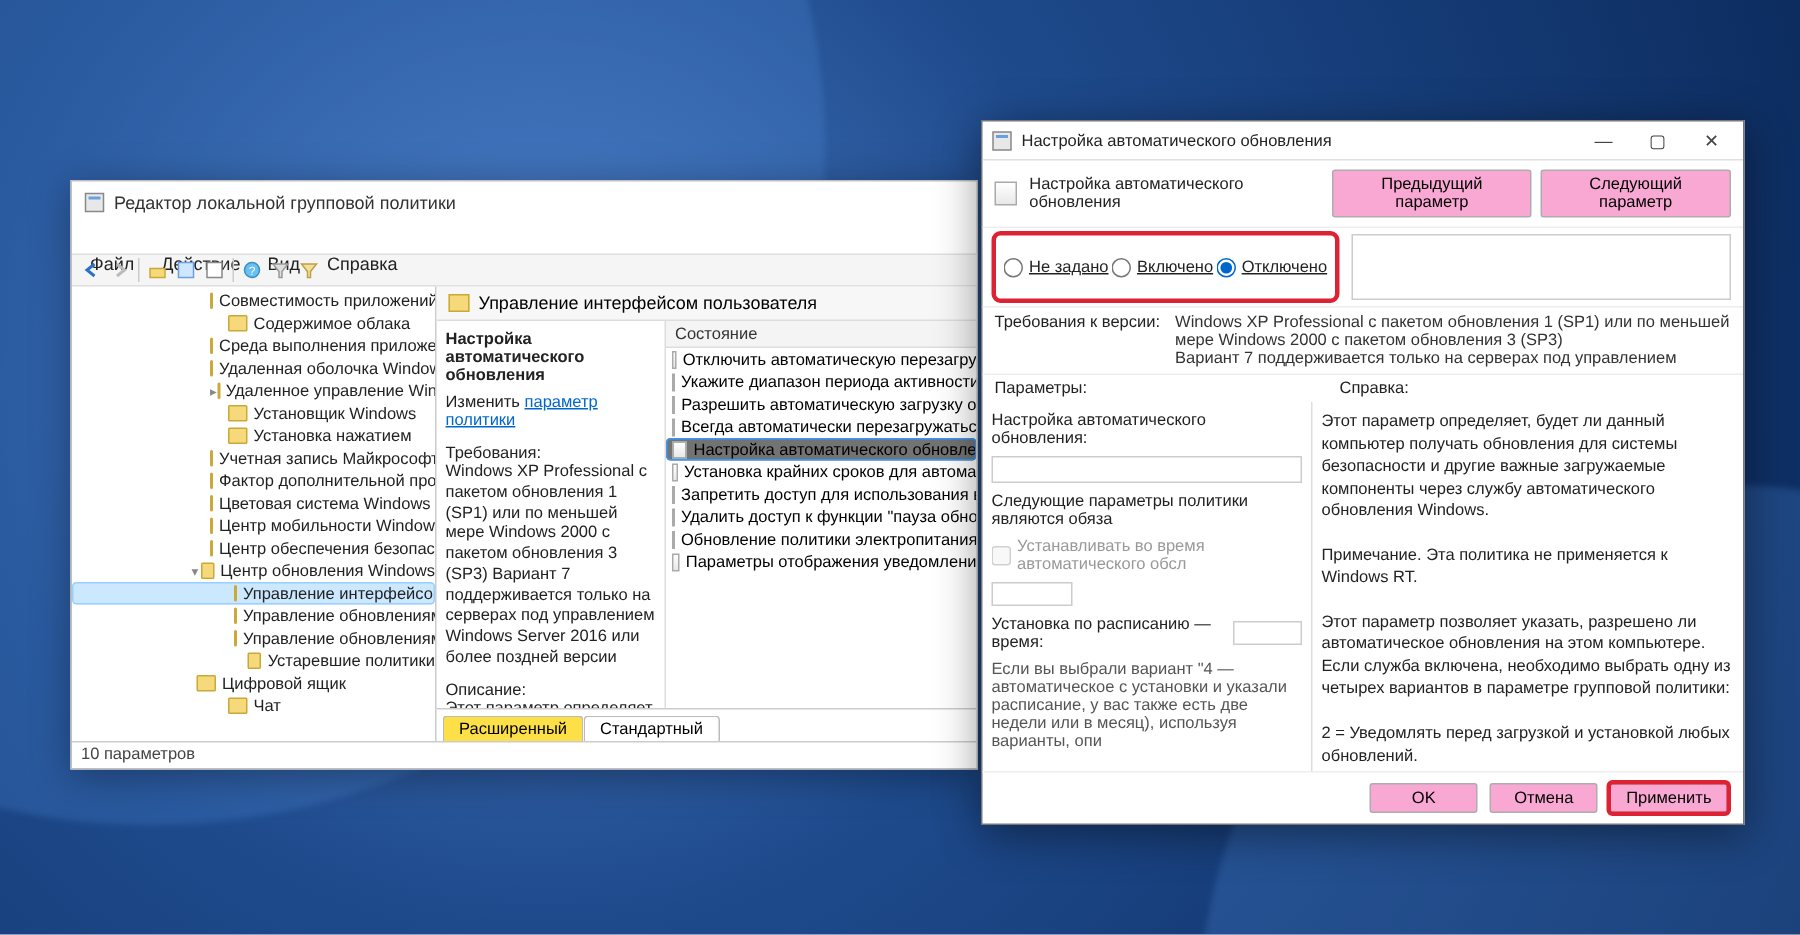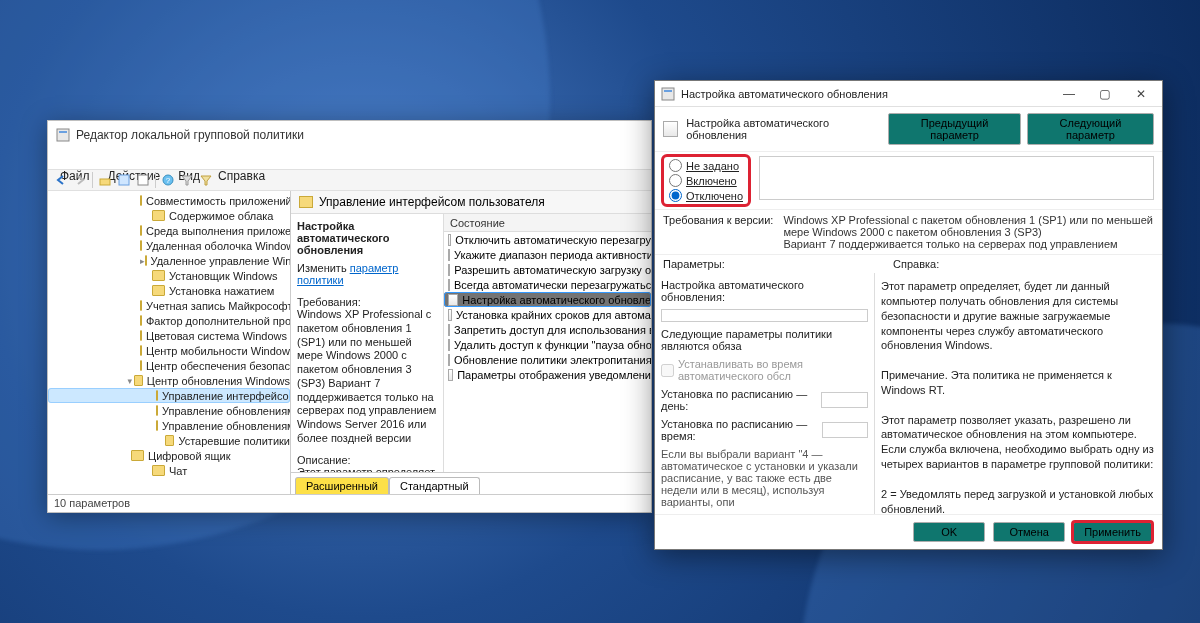--- a/index.html
+++ b/index.html
@@ -52,23 +52,23 @@
   position:absolute; left:654px; top:80px; width:509px; height:470px;
   background:#fff;border:1px solid #777;box-shadow:0 6px 28px rgba(0,0,0,.45);
   display:flex;flex-direction:column;font-size:11px;color:#222;
 }
 .dlg .dtitle{height:26px;display:flex;align-items:center;padding:0 6px;gap:6px;border-bottom:1px solid #e0e0e0;}
 .dlg .dtitle .spacer{flex:1;}
 .dlg .winbtn{width:30px;height:22px;display:flex;align-items:center;justify-content:center;font-size:12px;color:#444;}
 .dlg .row1{display:flex;align-items:center;padding:6px 8px;gap:8px;border-bottom:1px solid #eee;}
 .dlg .row1 .sic{width:16px;height:16px;border:1px solid #aaa;background:linear-gradient(#fff,#e8e8e8);}
 .dlg .row1 .navbtns{margin-left:auto;display:flex;gap:6px;}
-.dlg button{font-size:11px;padding:3px 10px;background:#0f766e;border:1px solid #adadad;border-radius:2px;}
+.dlg button{font-size:11px;padding:3px 10px;background:#f9a8d4;border:1px solid #adadad;border-radius:2px;}
 .dlg .row2{display:flex;padding:4px 8px;gap:10px;border-bottom:1px solid #eee;}
-.dlg .radios{display:flex;flex-direction:column;gap:2px;padding:2px;}
+.dlg .radios{display:flex;flex-direction:row;gap:2px;padding:2px;}
 .dlg .radios label{display:flex;align-items:center;gap:4px;font-size:11px;}
 .dlg .radios input{accent-color:#0066cc;}
 .dlg .comment-area{flex:1;display:flex;flex-direction:column;gap:4px;}
 .dlg .comment-area textarea{width:100%;height:44px;resize:none;border:1px solid #ccc;font-size:11px;}
 .dlg .row3{display:flex;padding:4px 8px;gap:10px;border-bottom:1px solid #eee;align-items:flex-start;}
 .dlg .row3 .req{flex:1;font-size:11px;color:#333;max-height:40px;overflow:hidden;}
 .dlg .row4{flex:1;display:flex;overflow:hidden;border-bottom:1px solid #eee;}
 .dlg .params{width:220px;border-right:1px solid #ddd;padding:6px;overflow:hidden;display:flex;flex-direction:column;gap:6px;}
 .dlg .params .p-title{font-size:11px;}
 .dlg .params .txtbox{border:1px solid #ccc;height:18px;width:100%;}
@@ -372,21 +372,20 @@
   <div class="row4">
     <div class="params">
       <div class="p-title">Настройка автоматического обновления:</div>
       <div class="txtbox"></div>
       <div>Следующие параметры политики являются обяза</div>
       <label class="chk">
           <input type="checkbox" disabled="" style="">
           <span>Устанавливать во время автоматического обсл</span>
         </label>
       <div class="lbl-line">
-          <span>Установка по расписанию — день:</span>
           <span class="mini"></span>
         </div>
       <div class="lbl-line">
           <span>Установка по расписанию — время:</span>
           <span class="mini"></span>
         </div>
       <div style="color:#555;">Если вы выбрали вариант "4 — автоматическое с установки и указали расписание, у вас также есть две недели или в месяц), используя варианты, опи</div>
 
     </div>
     <div class="help" style="white-space:pre-line;">Этот параметр определяет, будет ли данный компьютер получать обновления для системы безопасности и другие важные загружаемые компоненты через службу автоматического обновления Windows.

